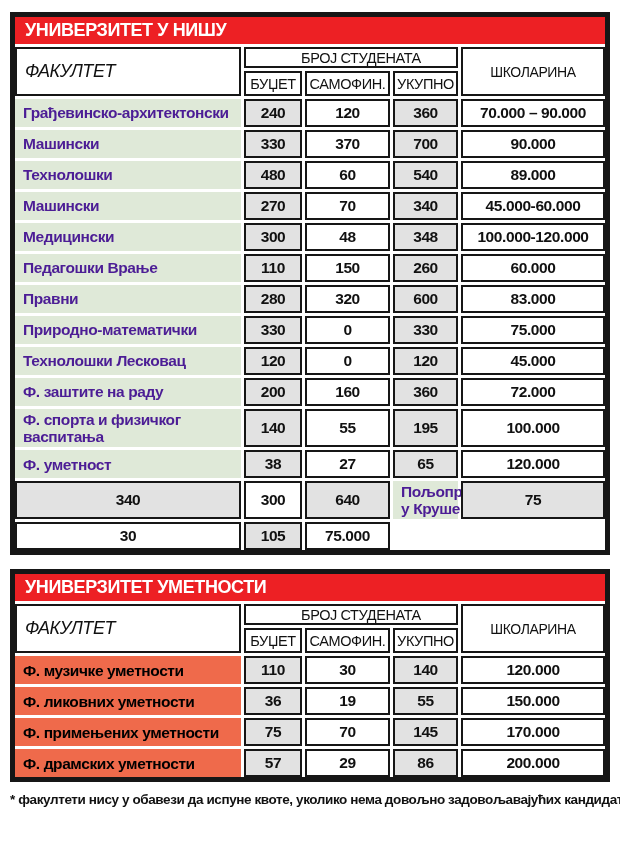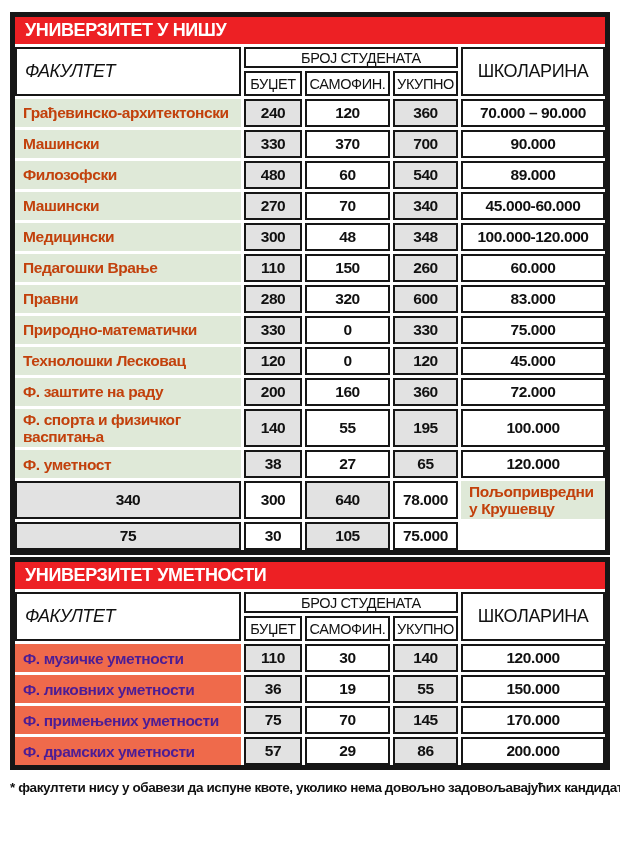--- a/index.html
+++ b/index.html
@@ -20,42 +20,42 @@
   .tbl{
     display:grid;
     grid-template-columns:226px 58px 85px 65px 1fr;
     grid-template-rows:27px 21px 25px;
     grid-auto-rows:minmax(28px,auto);
     gap:3px;
     border:5px solid var(--border-black);
     background:#fff;
     width:600px;
   }
-  .tbl + .tbl{margin-top:2px;}
+  .tbl + .tbl{margin-top:14px;}
   .band{
     grid-column:1/-1;grid-row:1;
     background:var(--band-red);color:#fff;
     display:flex;align-items:center;padding-left:10px;
     font-size:18px;font-weight:bold;letter-spacing:-0.4px;
   }
   .h{
     background:#fff;border:2px solid var(--border-black);
     display:flex;align-items:center;justify-content:center;
     font-size:14.5px;letter-spacing:-0.4px;white-space:nowrap;
   }
   .h-fac{grid-column:1;grid-row:2/span 2;justify-content:flex-start;padding-left:8px;font-size:18px;font-style:italic;}
   .h-group{grid-column:2/span 3;grid-row:2;padding-left:20px;}
-  .h-tuition{grid-column:5;grid-row:2/span 2;font-size:18px;}
+  .h-tuition{grid-column:5;grid-row:2/span 2;font-size:14px;}
   .fc{
     display:flex;align-items:center;
     padding:2px 6px 2px 8px;
     font-weight:bold;font-size:15.5px;line-height:1.1;letter-spacing:-0.4px;
   }
-  .t1 .fc{background:var(--faculty-green);color:#c2410c;}
-  .t2 .fc{background:var(--faculty-orange);color:#4c1d95;}
+  .t1 .fc{background:var(--faculty-green);color:#4c1d95;}
+  .t2 .fc{background:var(--faculty-orange);color:#000000;}
   .nc{
     border:2px solid var(--border-black);background:#fff;
     display:flex;align-items:center;justify-content:center;
     font-weight:bold;font-size:15.5px;letter-spacing:-0.4px;white-space:nowrap;
   }
   .nc.gray{background:var(--cell-gray);}
   .footnote{
     margin-top:10px;width:600px;text-align:center;
     font-weight:bold;font-size:13.5px;letter-spacing:-0.4px;white-space:nowrap;
   }
@@ -79,21 +79,21 @@
     <div class="nc">120</div>
     <div class="nc gray">360</div>
     <div class="nc">70.000 – 90.000</div>
 
     <div class="fc">Машински</div>
     <div class="nc gray">330</div>
     <div class="nc">370</div>
     <div class="nc gray">700</div>
     <div class="nc">90.000</div>
 
-    <div class="fc">Филозофски</div>
+    <div class="fc">Технолошки</div>
     <div class="nc gray">480</div>
     <div class="nc">60</div>
     <div class="nc gray">540</div>
     <div class="nc">89.000</div>
 
     <div class="fc">Машински</div>
     <div class="nc gray">270</div>
     <div class="nc">70</div>
     <div class="nc gray">340</div>
     <div class="nc">45.000-60.000</div>
@@ -142,21 +142,20 @@
 
     <div class="fc">Ф. уметност</div>
     <div class="nc gray">38</div>
     <div class="nc">27</div>
     <div class="nc gray">65</div>
     <div class="nc">120.000</div>
 
     <div class="nc gray">340</div>
     <div class="nc">300</div>
     <div class="nc gray">640</div>
-    <div class="nc">78.000</div>
 
     <div class="fc">Пољопривредни у Крушевцу</div>
     <div class="nc gray">75</div>
     <div class="nc">30</div>
     <div class="nc gray">105</div>
     <div class="nc">75.000</div>
   </section>
 
   <section class="tbl t2">
     <div class="band">УНИВЕРЗИТЕТ УМЕТНОСТИ</div>

